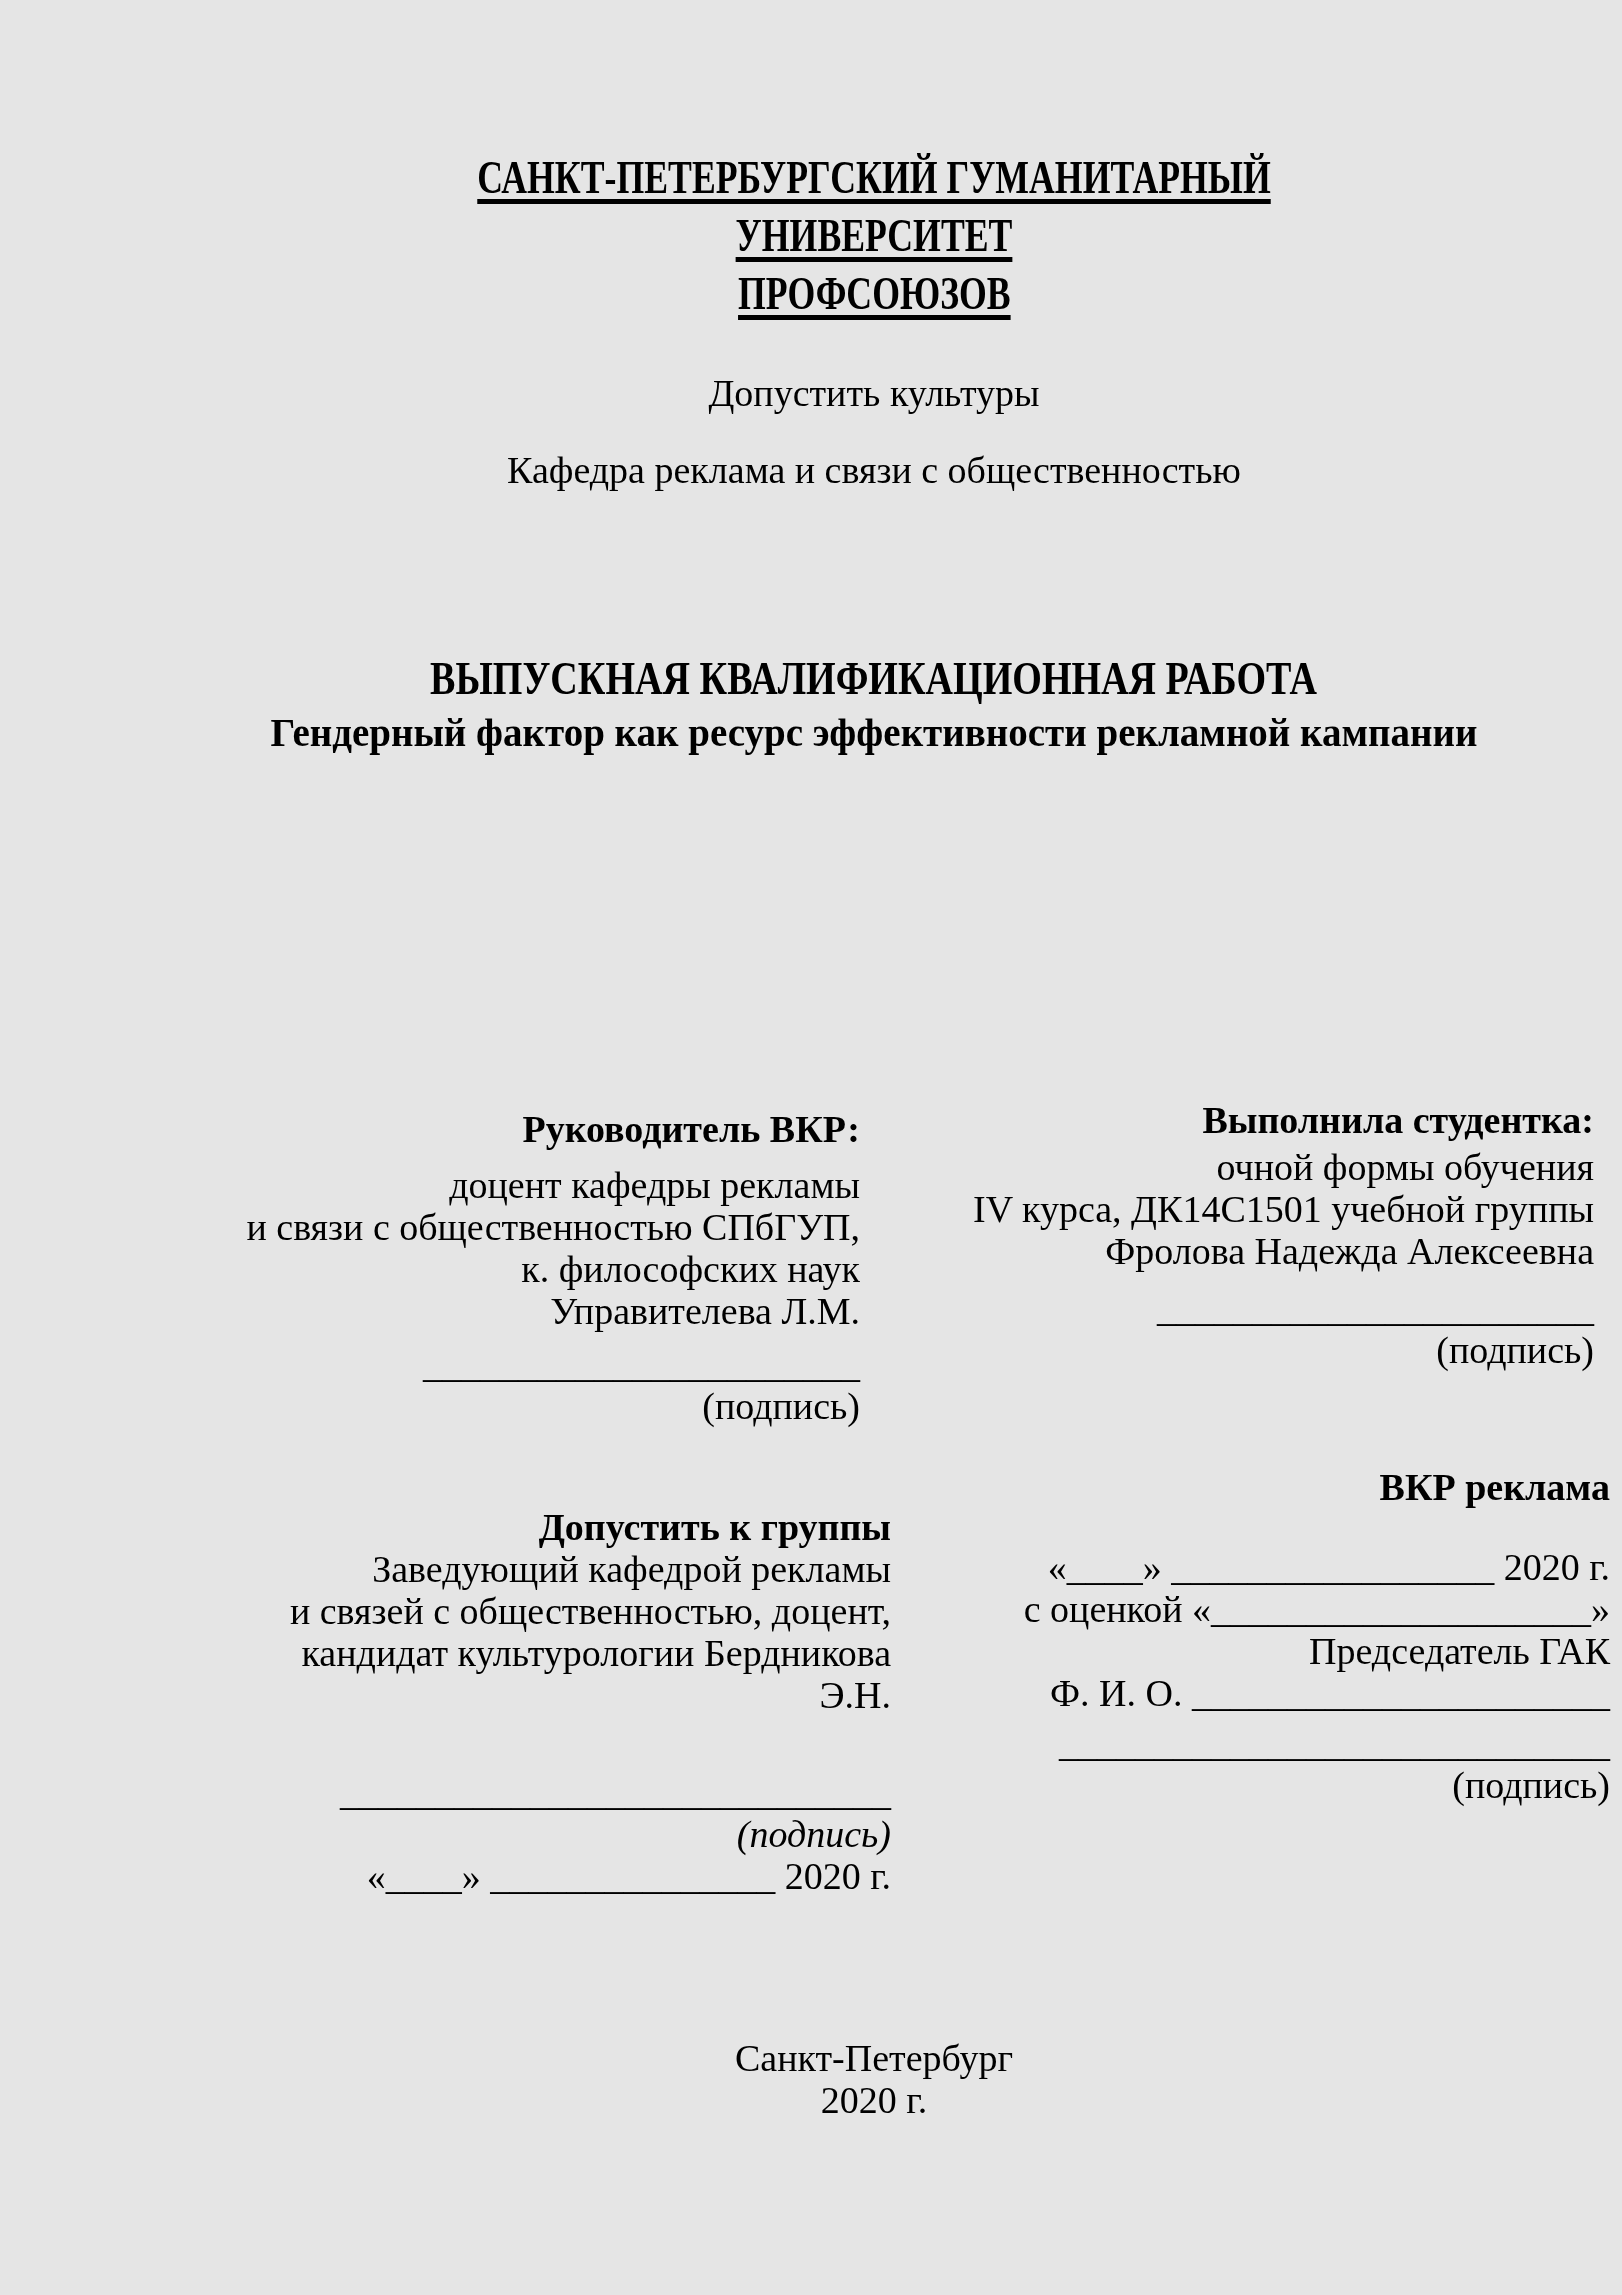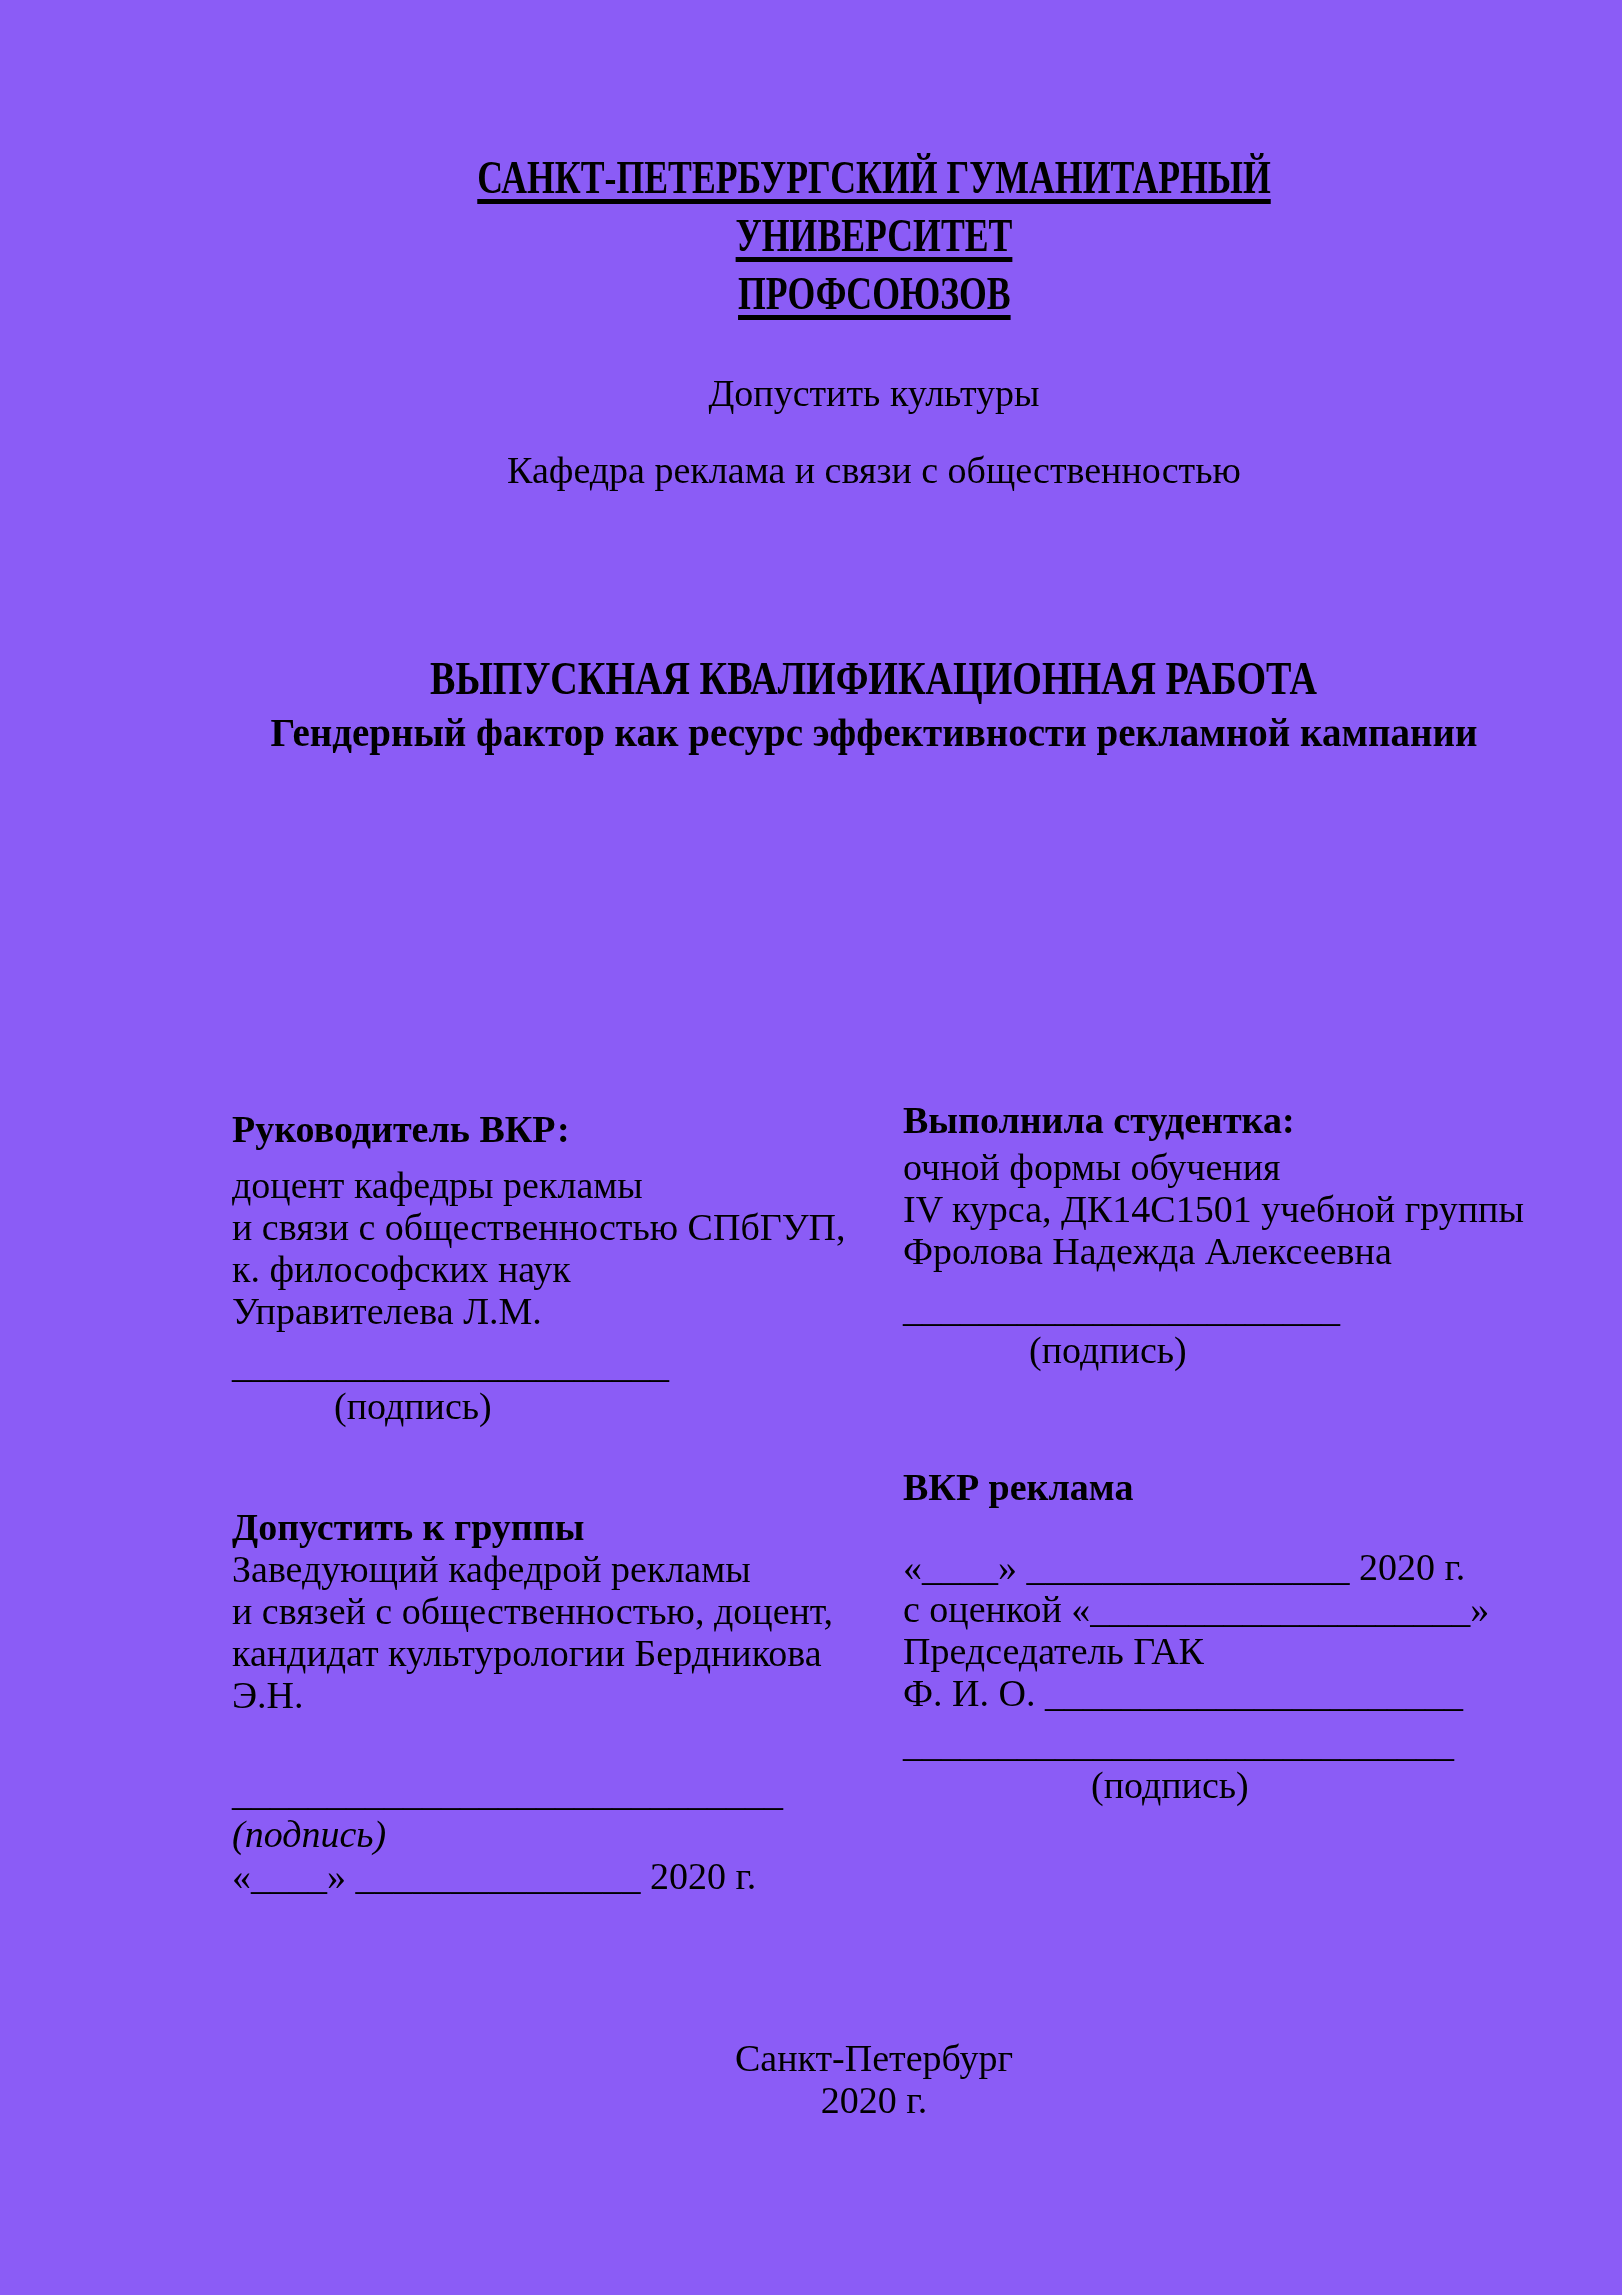--- a/index.html
+++ b/index.html
@@ -2,21 +2,21 @@
 <html style="font-size:12.6px"><head>
 <meta charset="utf-8">
 <style>
   html, body { margin: 0; padding: 0; }
   body { background: #888; }
   .page {
     position: relative;
     width: 1623px;
     height: 2295px;
     margin: 0 auto;
-    background: #8b5cf6;
+    background: #e5e5e5;
     color: #000000;
     font-family: "Liberation Serif", "DejaVu Serif", serif;
     font-size: 38px;
     overflow: hidden;
   }
   
   .centered-zone {
     position: absolute;
     left: 232px;
     width: 1284px;
@@ -35,21 +35,21 @@
     text-underline-offset: 6.3px;
   }
   .faculty-line   { top: 372px; line-height: 42px; }
   .department-line{ top: 449px; line-height: 42px; }
 
   .work-type { top: 641px; line-height: 58px; font-weight: bold; font-size: 47px; margin-top: 8px; }
   .work-type .cx { display: inline-block; transform: scaleX(0.81); transform-origin: 50% 50%; }
   .work-title { top: 710px; line-height: 46px; font-weight: bold; font-size: 39px; }
   .direction { top: 835px; line-height: 68px; }
 
-  .col { position: absolute; }
+  .col { position: absolute; text-align: right; }
   .supervisor-block { left: 232px; top: 1108px; width: 628px; }
   .student-block    { left: 903px; top: 1099px; width: 691px; }
   .admission-block  { left: 232px; top: 1506px; width: 659px; }
   .defense-block    { left: 903px; top: 1466px; width: 707px; }
 
   .gap-after-heading { margin-bottom: 14px; }
   .sup-sig   { margin-top: 11px; }
   .sup-cap   { padding-left: 102px; }
   .stu-first { margin-top: 4.7px; }
   .stu-sig   { margin-top: 15.7px; }

